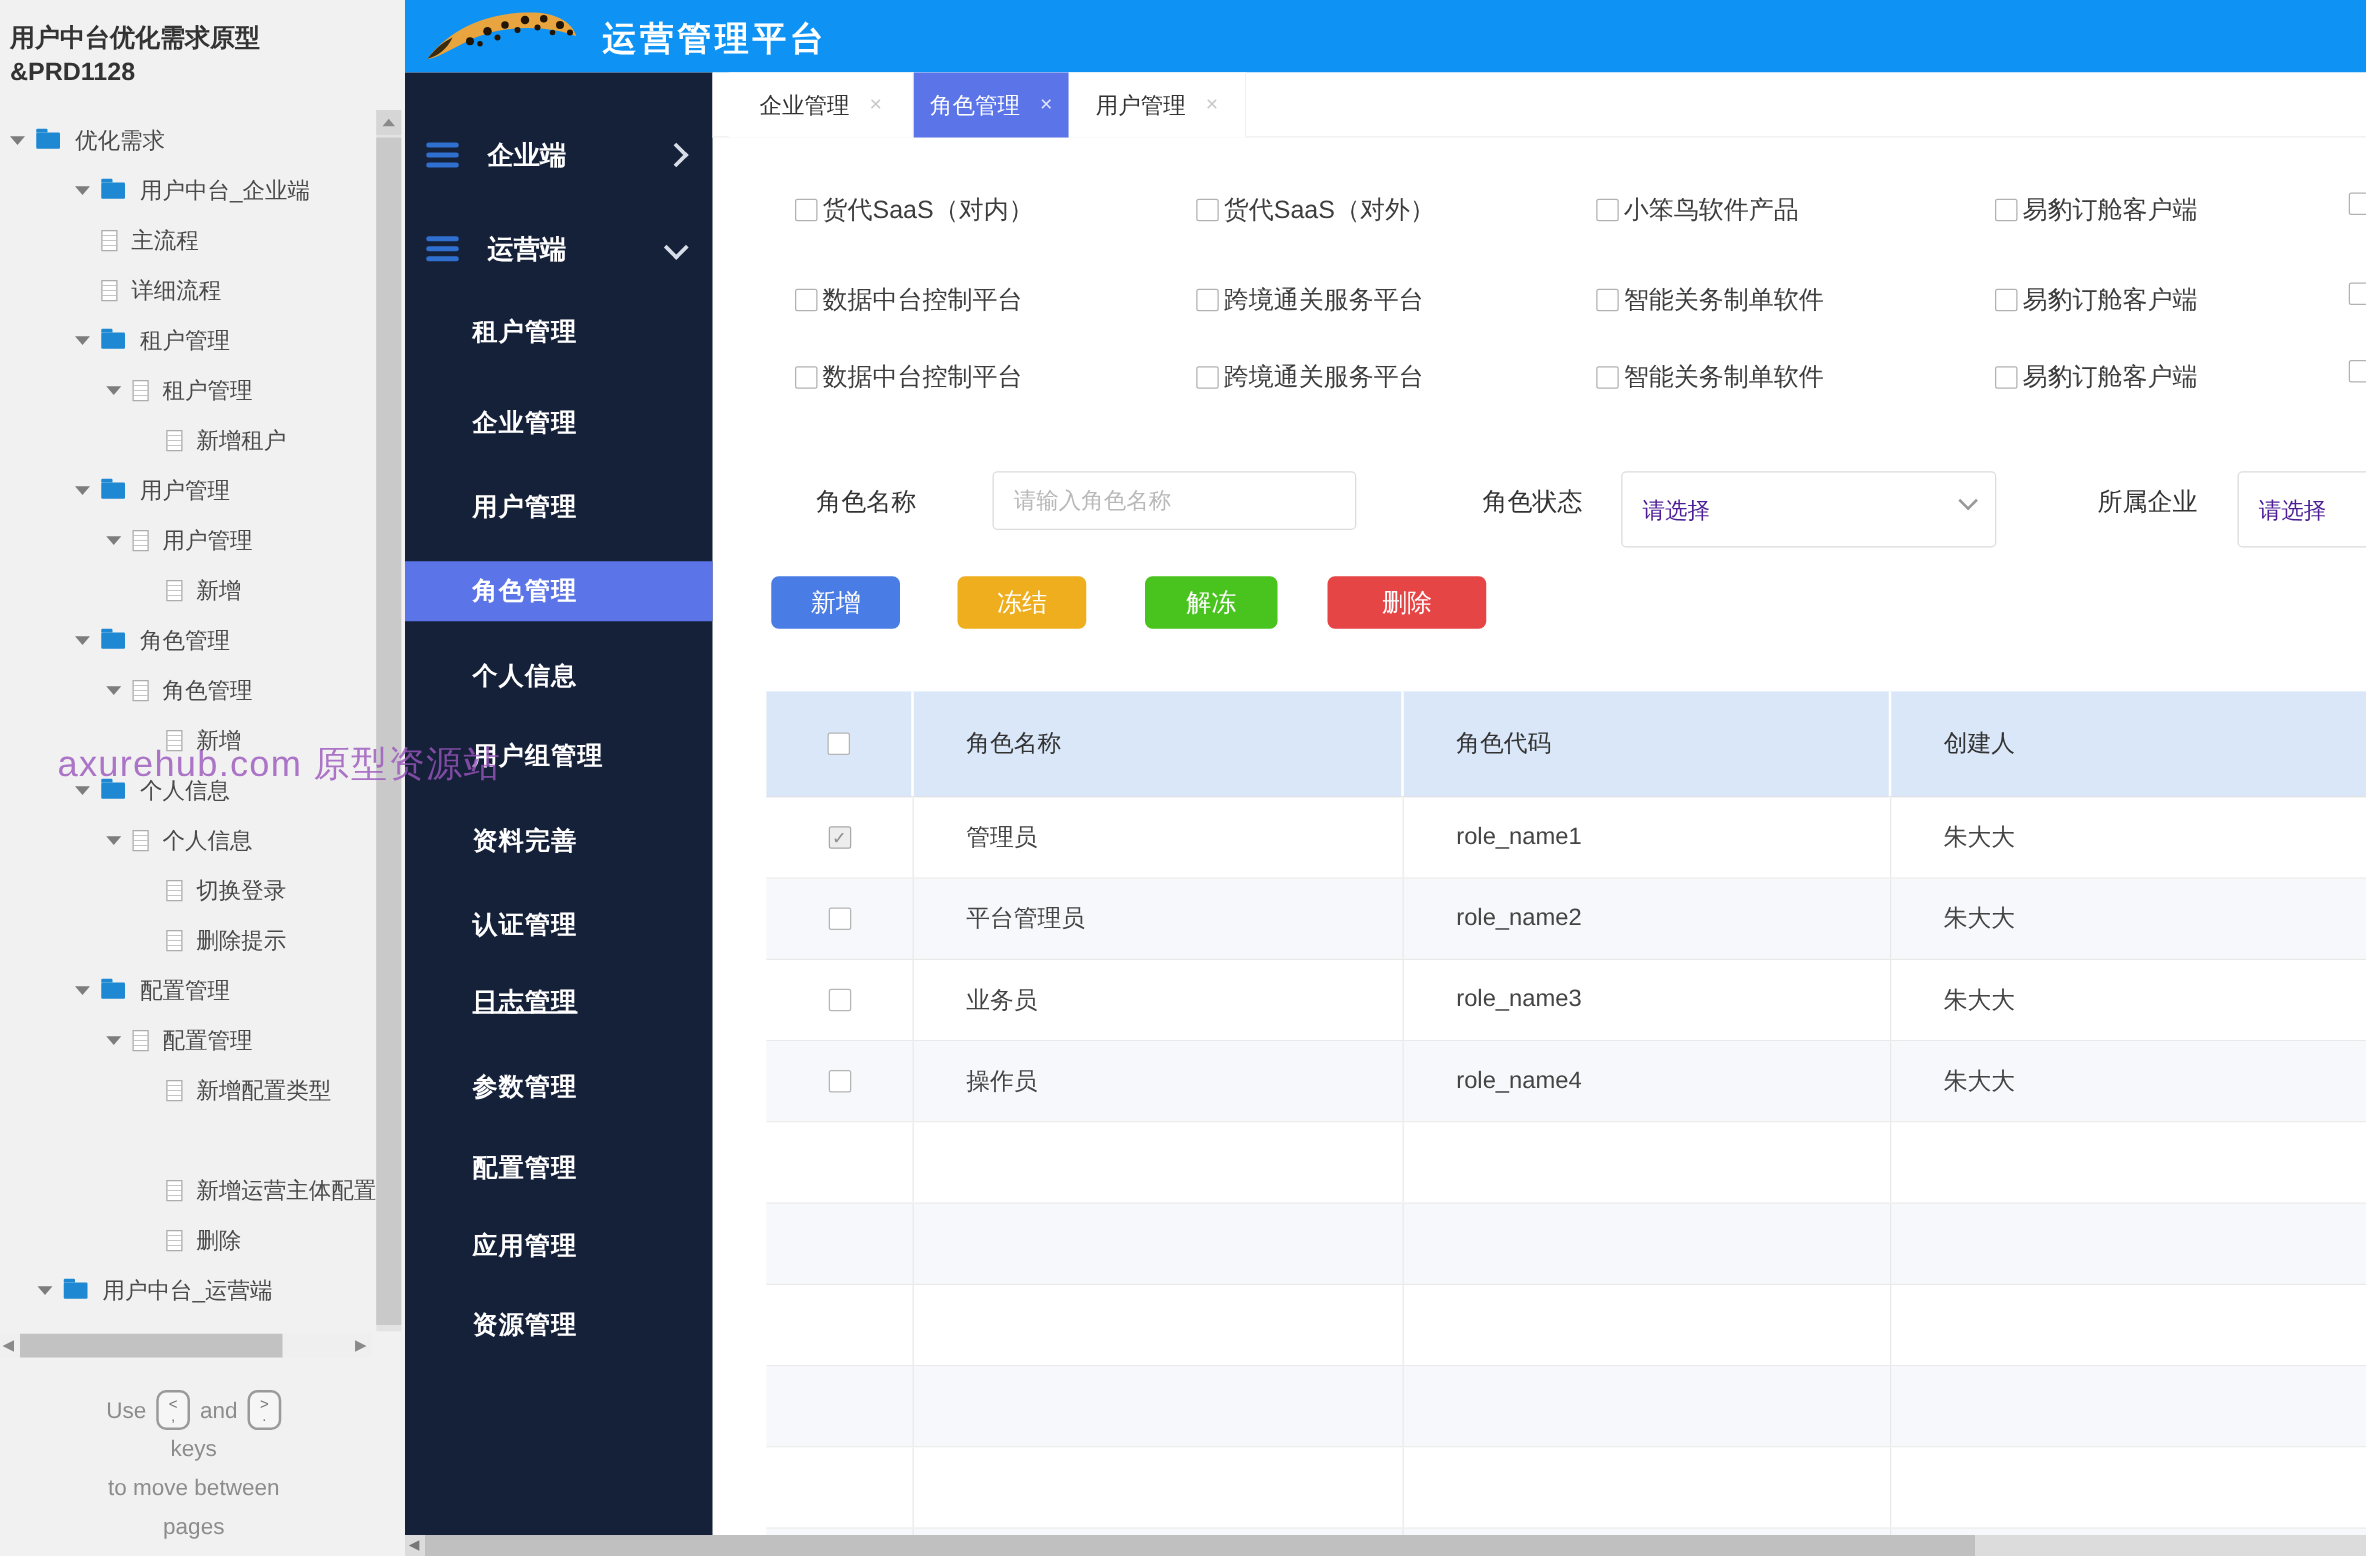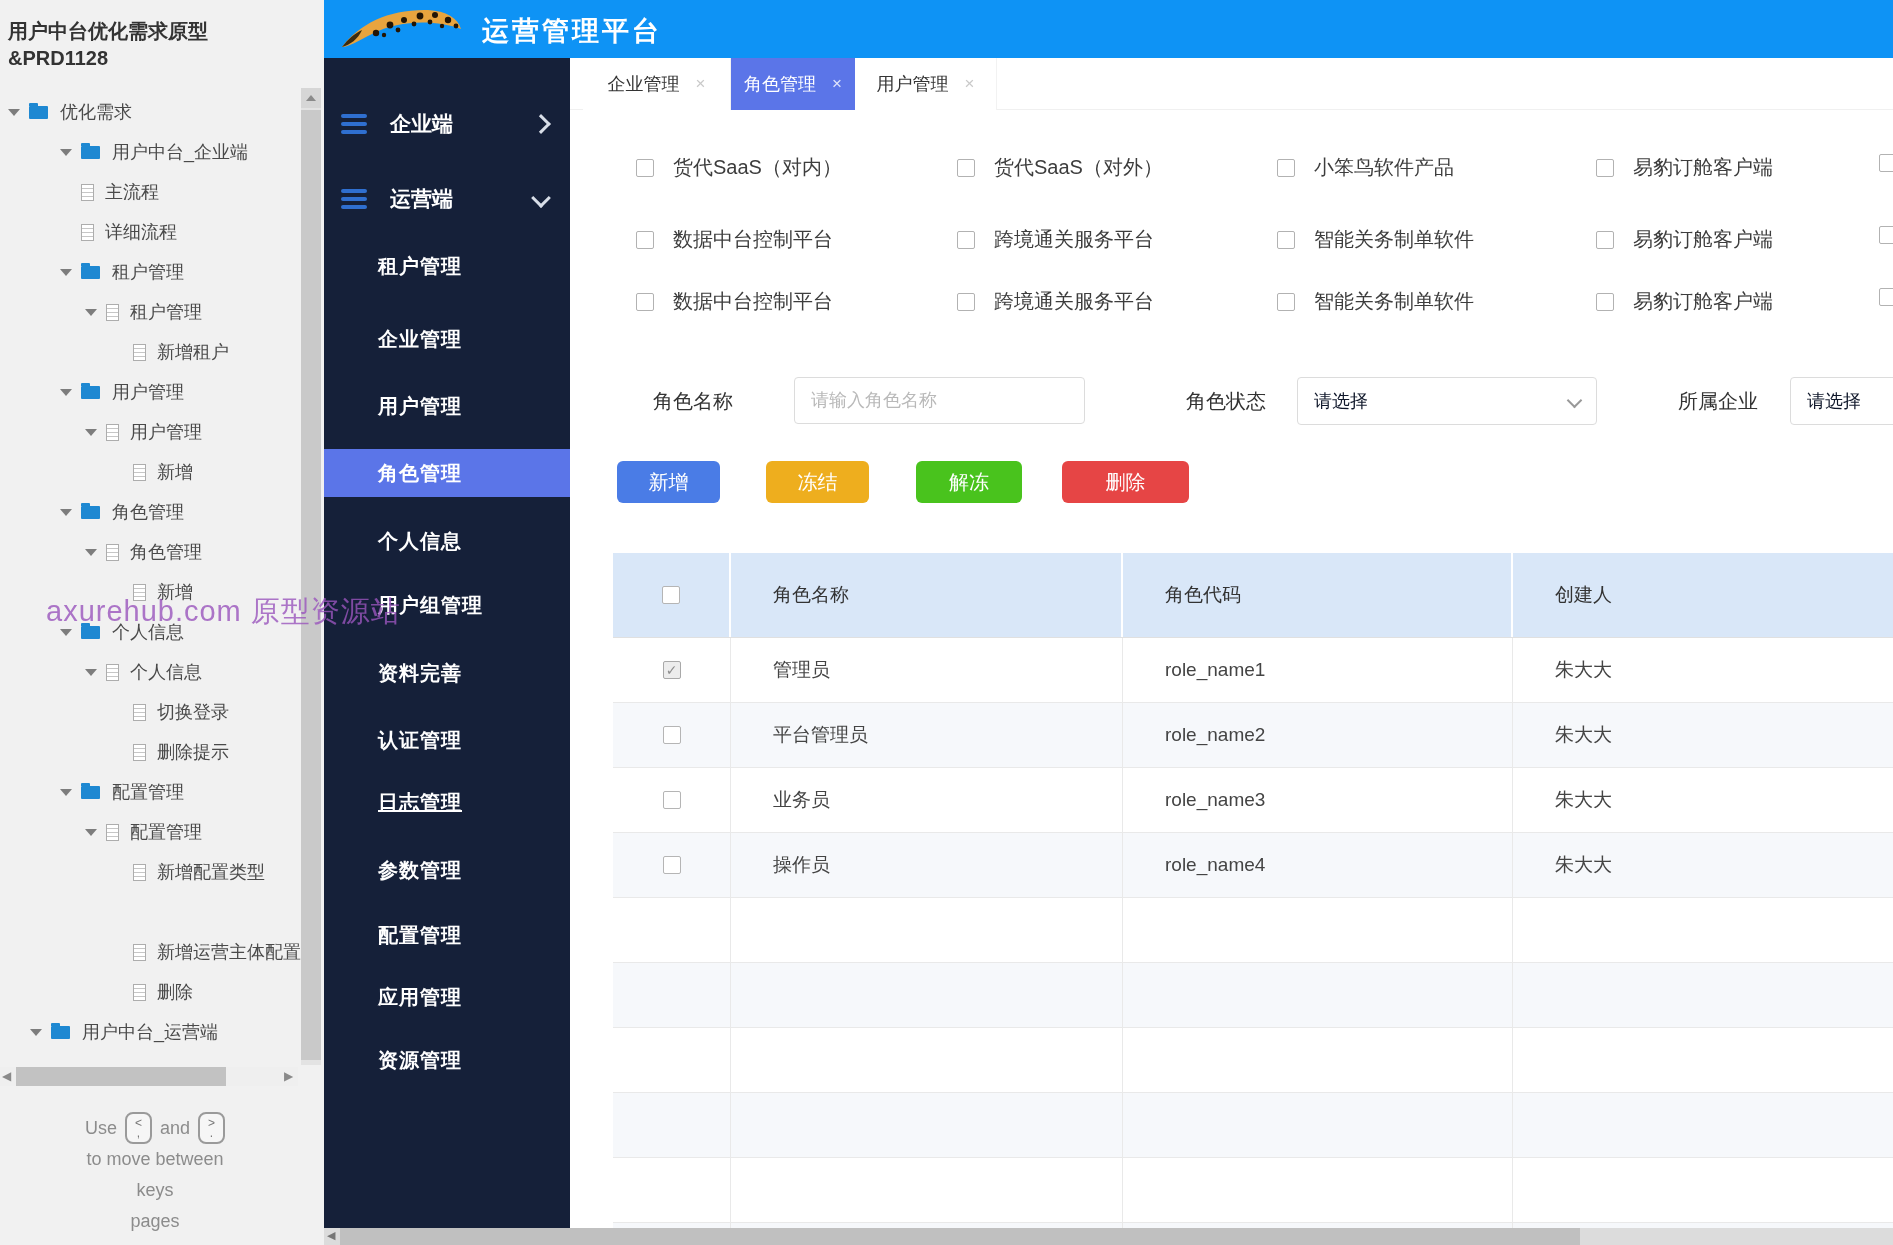--- a/index.html
+++ b/index.html
@@ -54,29 +54,29 @@
   
   .tabbar{position:absolute;left:570px;top:58px;width:1323px;height:52px;background:#fff;
           border-bottom:1px solid #f0f0f0;display:flex;padding-left:13px;box-sizing:border-box;}
   .tab{height:52px;display:flex;align-items:center;justify-content:center;gap:16px;font-size:18px;color:#333;
        background:#fff;border-right:1px solid #f2f2f2;cursor:pointer;}
   .tab .x{color:#c9c9c9;font-size:17px;}
   .tab.active{background:#5b75e8;color:#fff;border-right:none;}
   .tab.active .x{color:#dfe4fb;}
 
   
-  .appchk{position:absolute;display:flex;align-items:center;gap:19px;font-size:20px;color:#3d3d3d;white-space:nowrap;}
+  .appchk{position:absolute;display:flex;align-items:center;gap:4px;font-size:20px;color:#3d3d3d;white-space:nowrap;}
   .cbox{width:18px;height:18px;box-sizing:border-box;border:1px solid #b2b2b2;border-radius:2px;background:#fff;flex:0 0 auto;cursor:pointer;}
   .flabel{position:absolute;font-size:20px;color:#333;white-space:nowrap;}
   .finput{position:absolute;height:47px;box-sizing:border-box;border:1px solid #dcdcdc;border-radius:4px;
           background:#fff;font-size:18px;color:#444;padding:0 16px;outline:none;
           font-family:"Liberation Sans","DejaVu Sans",sans-serif;}
   .finput::placeholder{color:#b9b9b9;}
-  .fselect{position:absolute;height:48px;box-sizing:border-box;border:1px solid #dcdcdc;border-radius:4px;background:#fff;
-           display:flex;align-items:center;padding:0 16px;font-size:18px;color:#0f172a;cursor:pointer;}
+  .fselect{position:absolute;height:61px;box-sizing:border-box;border:1px solid #dcdcdc;border-radius:4px;background:#fff;
+           display:flex;align-items:center;padding:0 16px;font-size:18px;color:#4c1d95;cursor:pointer;}
   .fselect .dchev{position:absolute;right:16px;top:17px;width:9px;height:9px;border-right:2px solid #999;border-bottom:2px solid #999;transform:rotate(45deg);}
 
   
   .abtn{position:absolute;height:42px;border:none;border-radius:6px;color:#fff;font-size:20px;cursor:pointer;
         font-family:"Liberation Sans","DejaVu Sans",sans-serif;}
 
   
   .rtable{position:absolute;left:613px;top:553px;width:1280px;height:676px;overflow:hidden;background:#fff;}
   .trow{display:grid;grid-template-columns:118px 392px 390px 1fr;}
   .thead{height:84px;background:#d9e7f8;border-bottom:1px solid #e0e0e0;}
@@ -232,22 +232,22 @@
         <span class="keycap">
           <b>&lt;</b>
             <b>,</b>
         </span>
         <span>and</span>
         <span class="keycap">
           <b>&gt;</b>
             <b>.</b>
         </span>
       </div>
+      <div>keys</div>
       <div>to move between</div>
-      <div>keys</div>
       <div>pages</div>
     </div>
   </div>
 
   <div class="watermark">axurehub.com 原型资源站</div>
 
   <div class="appbar">
     <svg class="logo" width="132" height="52" viewBox="0 0 132 52">
       <path d="M4 44 C22 20, 52 6, 90 7 C108 8, 120 15, 123 26 C100 17, 62 16, 34 31 C20 38, 10 44, 4 44 Z" fill="#e8a43e"></path>
       <path d="M4 44 C10 36, 16 31, 24 27 C20 36, 12 42, 4 44 Z" fill="#3a2a10"></path>

